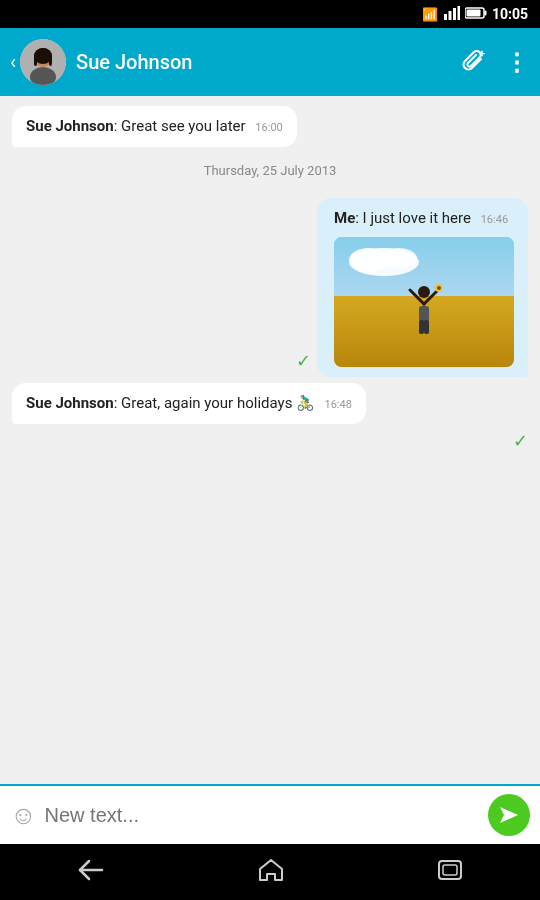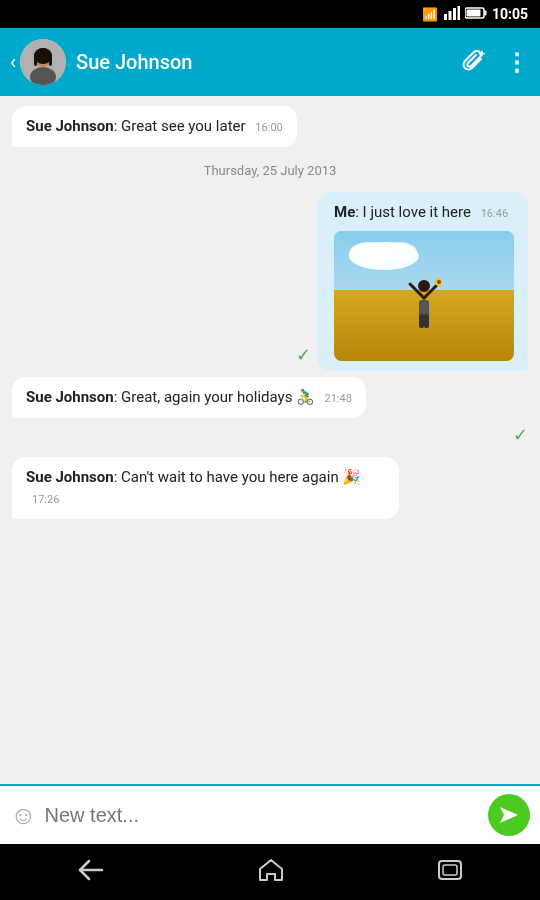--- a/index.html
+++ b/index.html
@@ -90,21 +90,21 @@
       display: flex;
       flex-direction: column;
       gap: 6px;
     }
 
     
     .date-separator {
       text-align: center;
       color: #888;
       font-size: 13px;
-      margin: 10px 0 8px 0;
+      margin: 10px 0 14px 0;
     }
 
     
     .bubble-wrapper {
       display: flex;
       align-items: flex-end;
       gap: 6px;
     }
     .bubble-wrapper.incoming {
       justify-content: flex-start;
@@ -321,34 +321,28 @@
           <rect x="13" y="36" width="5" height="14" rx="2" fill="#333"></rect>
           <rect x="18" y="36" width="5" height="14" rx="2" fill="#333"></rect>
         </svg>
       </div>
     </div>
   </div>
 
   <div class="bubble-wrapper incoming">
     <div class="bubble incoming">
       <span class="sender">Sue Johnson</span><span>: Great, again your holidays 🚴‍♂️ </span>
-      <span class="time">21:48</span>
+      <span class="time">16:48</span>
     </div>
   </div>
 
   <div class="bubble-wrapper outgoing">
     <span class="checkmark">✓</span>
   </div>
 
-  <div class="bubble-wrapper incoming">
-    <div class="bubble incoming">
-      <span class="sender">Sue Johnson</span><span>: Can't wait to have you here again 🎉</span>
-      <span class="time">17:26</span>
-    </div>
-  </div>
 
 </div>
 
 <div class="input-area">
   <span class="emoji-btn">☺</span>
   <input class="text-input" type="text" placeholder="New text..." style="">
   <button class="send-btn">
     <svg width="20" height="18" viewBox="0 0 20 18" fill="white">
       <polygon points="1,1 19,9 1,17 5,9"></polygon>
     </svg>

